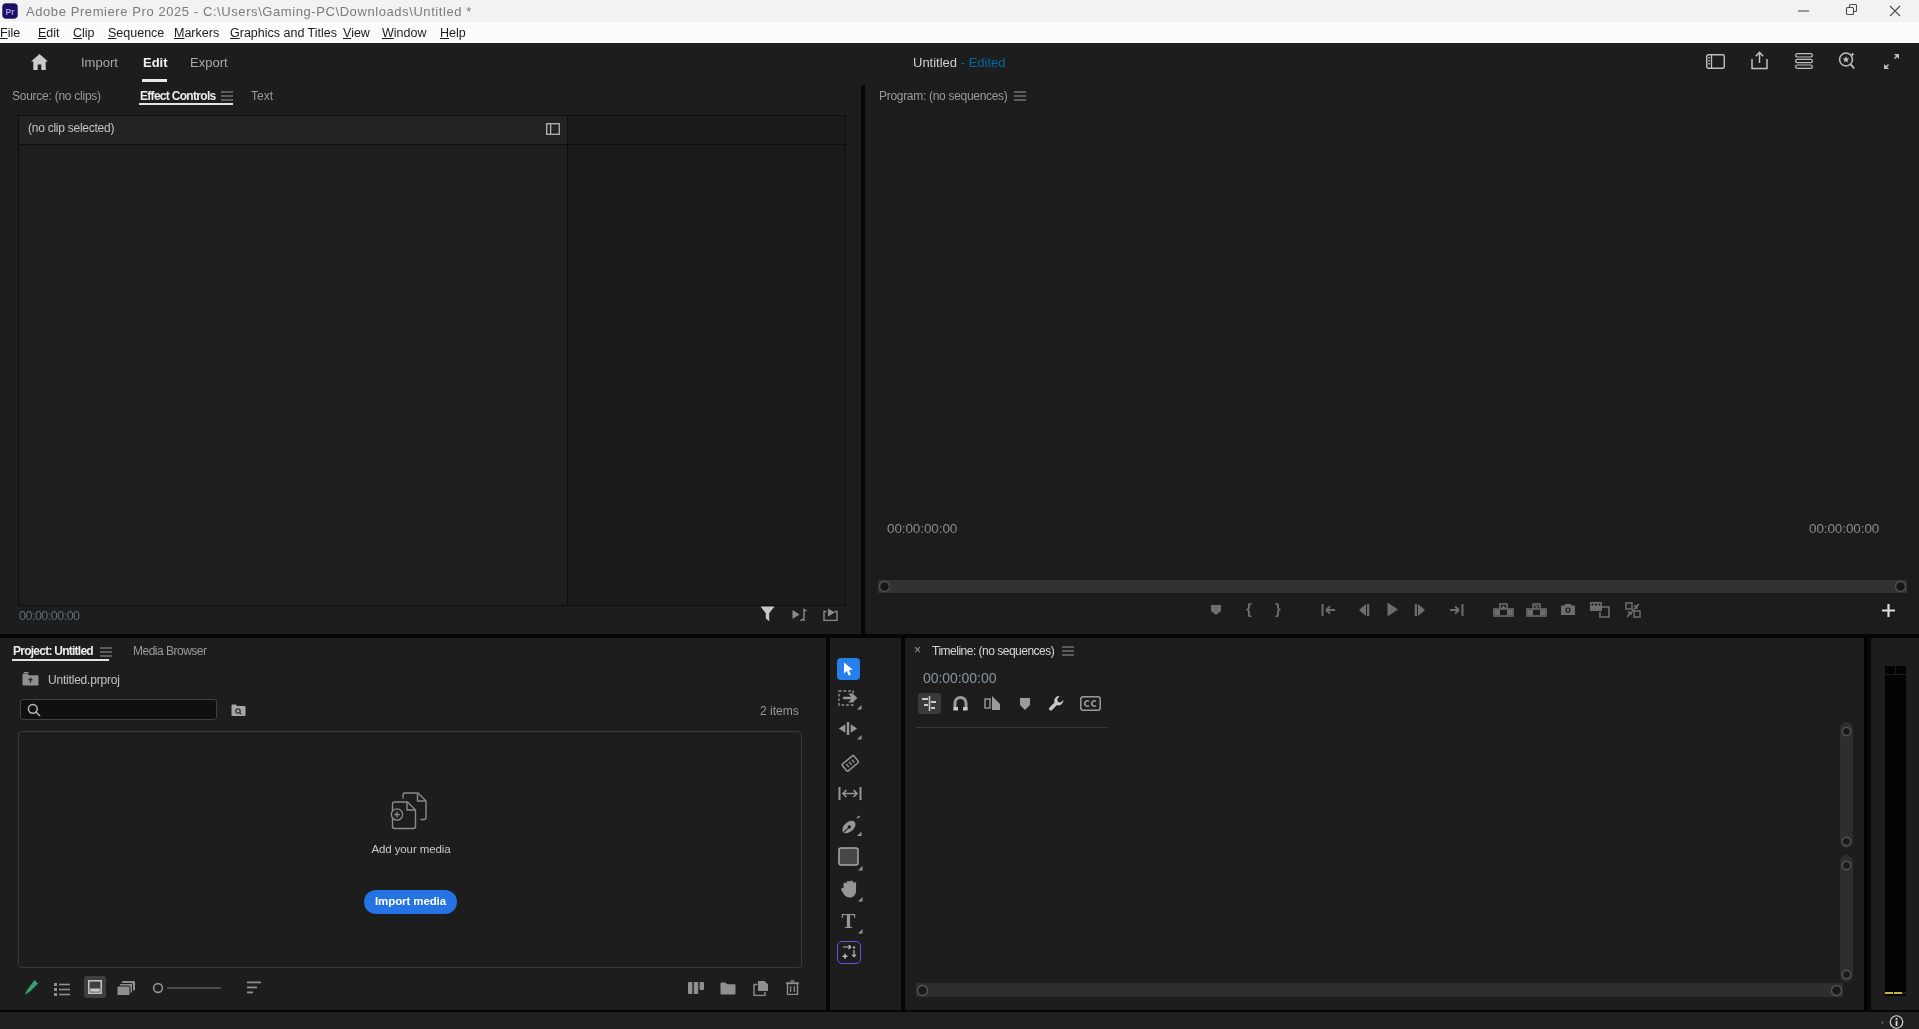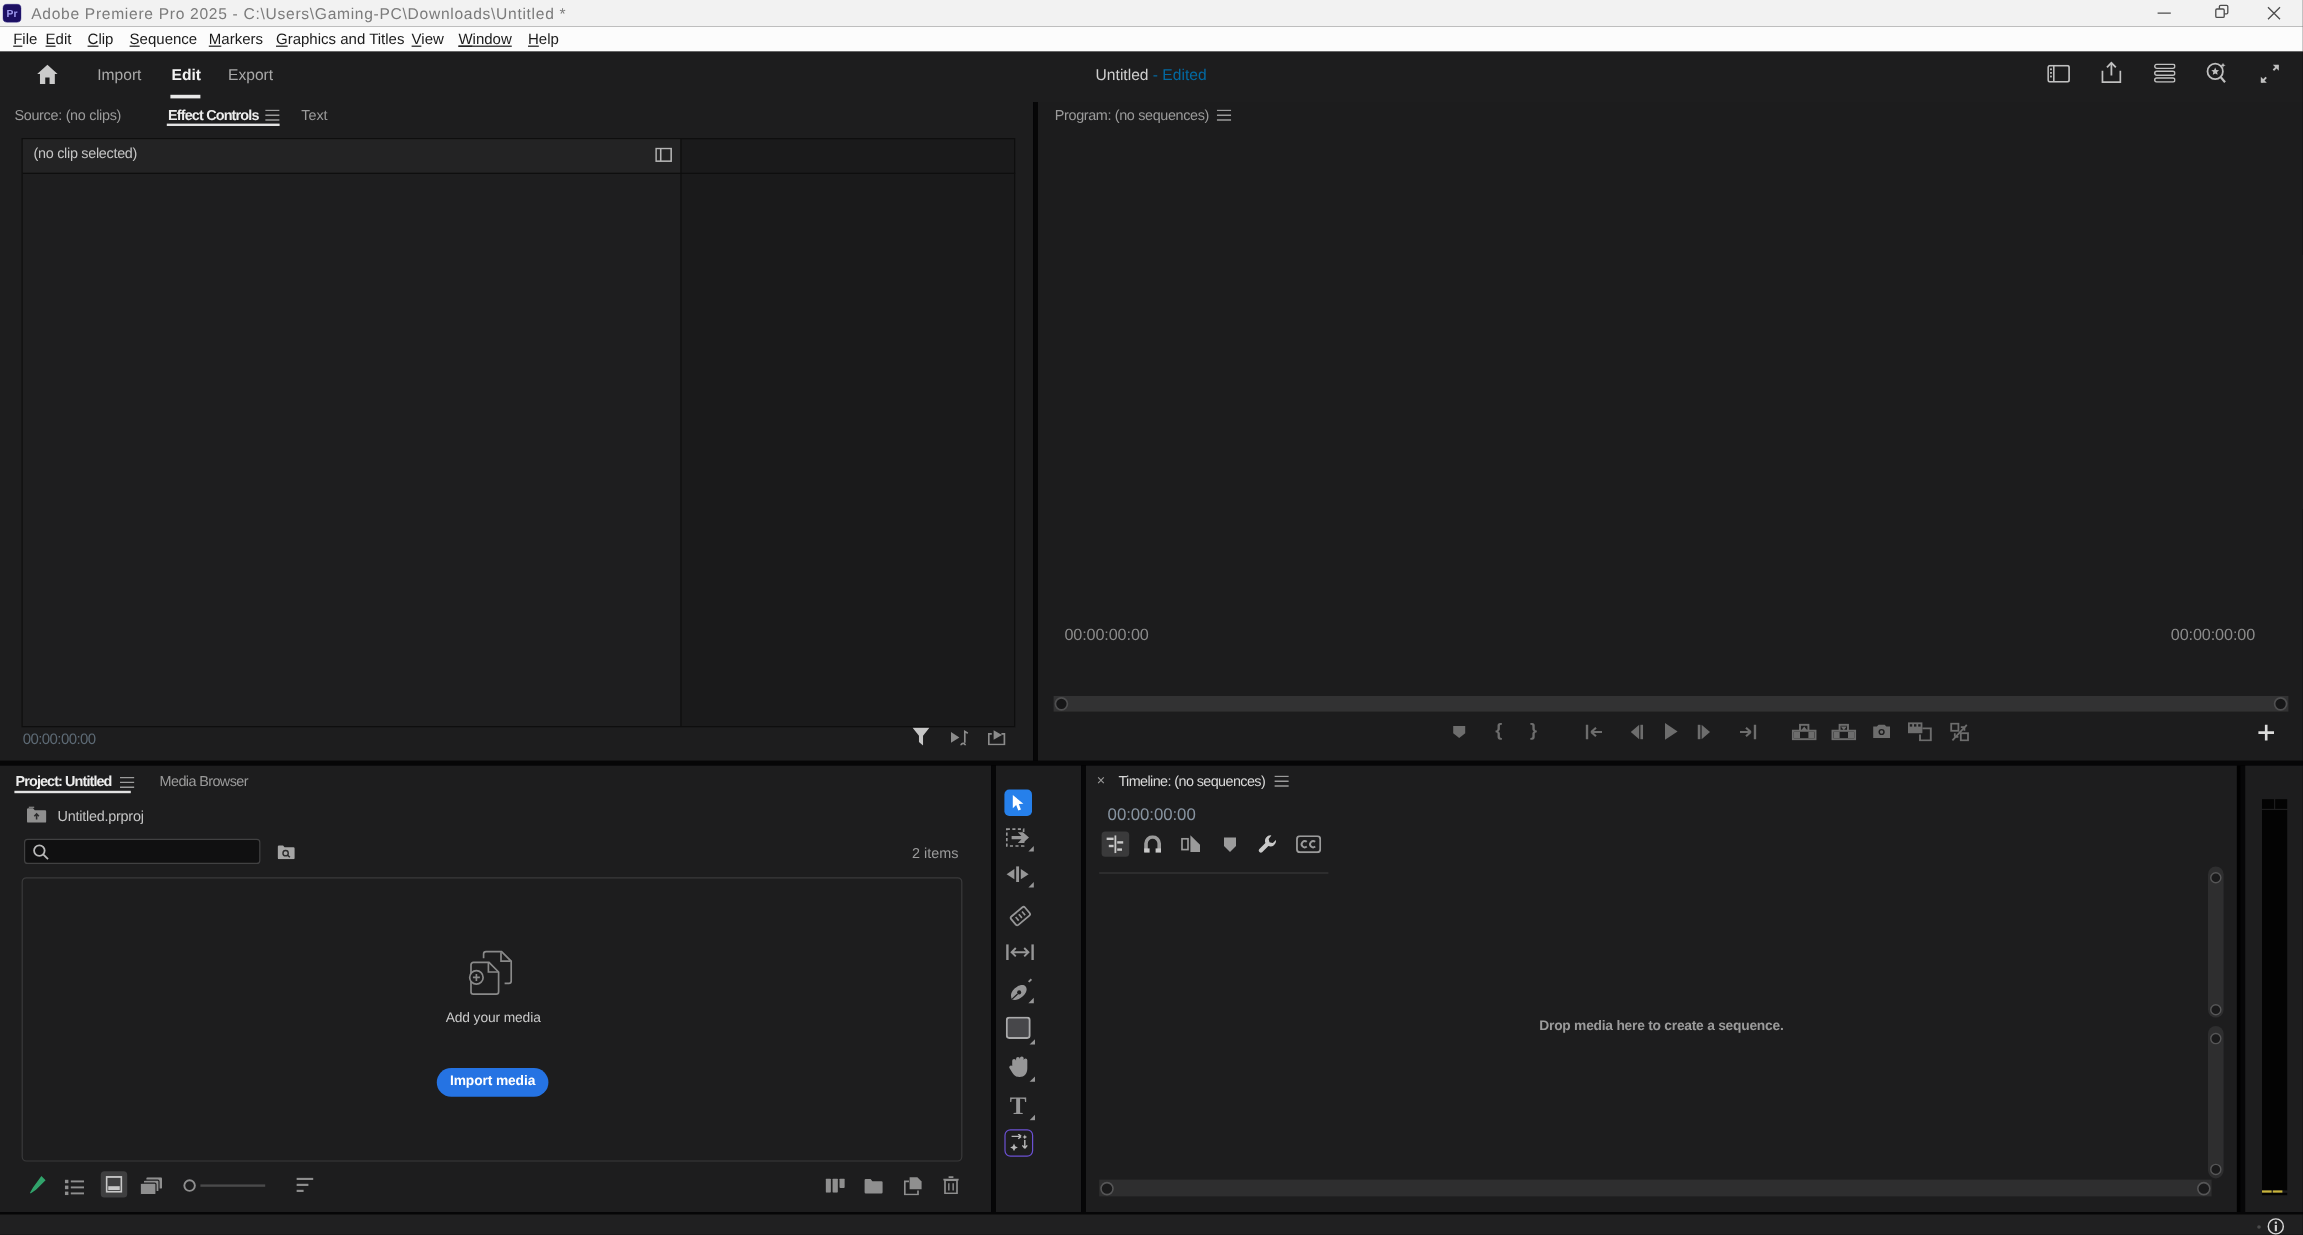--- a/index.html
+++ b/index.html
@@ -19,28 +19,28 @@
 <div class="abs txt" style="left:26px;top:4px;font-size:13px;letter-spacing:0.58px;color:#7b7b7b;">Adobe Premiere Pro 2025 - C:\Users\Gaming-PC\Downloads\Untitled *</div>
 <svg class="abs" style="left:1794px;top:0;" width="125" height="22" viewBox="0 0 125 22">
   <line x1="4" y1="11" x2="15" y2="11" stroke="#4d4d4d" stroke-width="1.1"></line>
   <rect x="52.5" y="7.5" width="7" height="7" rx="1" fill="none" stroke="#4d4d4d" stroke-width="1.1"></rect>
   <path d="M55.5 7.5 V5.5 a1 1 0 0 1 1-1 h5 a1 1 0 0 1 1 1 v5 a1 1 0 0 1-1 1 h-2" fill="none" stroke="#4d4d4d" stroke-width="1.1"></path>
   <path d="M96 6 l10 10 M106 6 l-10 10" stroke="#4d4d4d" stroke-width="1.1"></path>
 </svg>
 
 <div class="abs" style="left:0;top:22px;width:1919px;height:21px;background:#fcfcfc;"></div>
 <div class="abs txt" style="top:26px;left:0;width:1919px;font-size:12.5px;color:#1b1b1b;">
-  <span class="abs" style="left:11px;"><u>F</u>ile</span>
+  <span class="abs" style="left:0;"><u>F</u>ile</span>
   <span class="abs" style="left:38px;"><u>E</u>dit</span>
   <span class="abs" style="left:73px;"><u>C</u>lip</span>
   <span class="abs" style="left:108px;"><u>S</u>equence</span>
   <span class="abs" style="left:174px;"><u>M</u>arkers</span>
   <span class="abs" style="left:230px;"><u>G</u>raphics and Titles</span>
   <span class="abs" style="left:343px;"><u>V</u>iew</span>
-  <span class="abs" style="left:382px;text-decoration:underline;"><u>W</u>indow</span>
+  <span class="abs" style="left:382px;"><u>W</u>indow</span>
   <span class="abs" style="left:440px;"><u>H</u>elp</span>
 </div>
 
 <div class="abs" style="left:0;top:43px;width:1919px;height:42px;background:#1d1d1e;"></div>
 <svg class="abs" style="left:30px;top:53px;" width="19" height="18" viewBox="0 0 19 18">
   <path d="M9.5 1 L18 8.6 h-2.3 V17 h-4.4 v-5.4 h-3.6 V17 H3.3 V8.6 H1 Z" fill="#cbcbcb"></path>
 </svg>
 <div class="abs txt" style="left:81px;top:55px;font-size:13px;color:#a9a9a9;">Import</div>
 <div class="abs txt" style="left:143px;top:55px;font-size:13px;color:#f2f2f2;font-weight:bold;">Edit</div>
 <div class="abs" style="left:142px;top:79px;width:25px;height:2.5px;background:#e9e9e9;"></div>
@@ -394,21 +394,20 @@
   </svg>
   <svg class="abs" style="left:143px;top:57px;" width="17" height="17" viewBox="0 0 17 17">
     <path d="M11.5 1.2 a4.6 4.6 0 0 0-5 6.3 L1.3 12.7 a1.8 1.8 0 0 0 2.5 2.5 L9 10 a4.6 4.6 0 0 0 6.3-5 l-2.6 2.6 -2.8-0.7 -0.7-2.8 Z" fill="#c9c9c9"></path>
   </svg>
   <svg class="abs" style="left:175px;top:58px;" width="21" height="15" viewBox="0 0 21 15">
     <rect x="0.8" y="0.8" width="19.4" height="13.4" rx="2.5" fill="none" stroke="#9b9b9b" stroke-width="1.5"></rect>
     <path d="M9 5.5 a2.6 2.6 0 1 0 0 4 M16 5.5 a2.6 2.6 0 1 0 0 4" fill="none" stroke="#9b9b9b" stroke-width="1.6"></path>
   </svg>
   <div class="abs" style="left:11px;top:89px;width:191px;height:1px;background:#39393a;"></div>
 
-  <div class="abs txt" style="left:0;top:211px;width:959px;text-align:center;font-size:11.5px;letter-spacing:-0.2px;font-weight:bold;color:#9b9b9b;">Drop media here to create a sequence.</div>
 
   <div class="abs" style="left:935px;top:84px;width:13px;height:126px;background:#2e2e2f;border-radius:7px;"></div>
   <svg class="abs" style="left:936px;top:88px;" width="11" height="11">
       <circle cx="5.5" cy="5.5" r="4.2" fill="#1a1a1b" stroke="#565657" stroke-width="1.2"></circle>
     </svg>
   <svg class="abs" style="left:936px;top:198px;" width="11" height="11">
       <circle cx="5.5" cy="5.5" r="4.2" fill="#1a1a1b" stroke="#565657" stroke-width="1.2"></circle>
     </svg>
   <div class="abs" style="left:935px;top:217px;width:13px;height:127px;background:#2e2e2f;border-radius:7px;"></div>
   <svg class="abs" style="left:936px;top:222px;" width="11" height="11">

